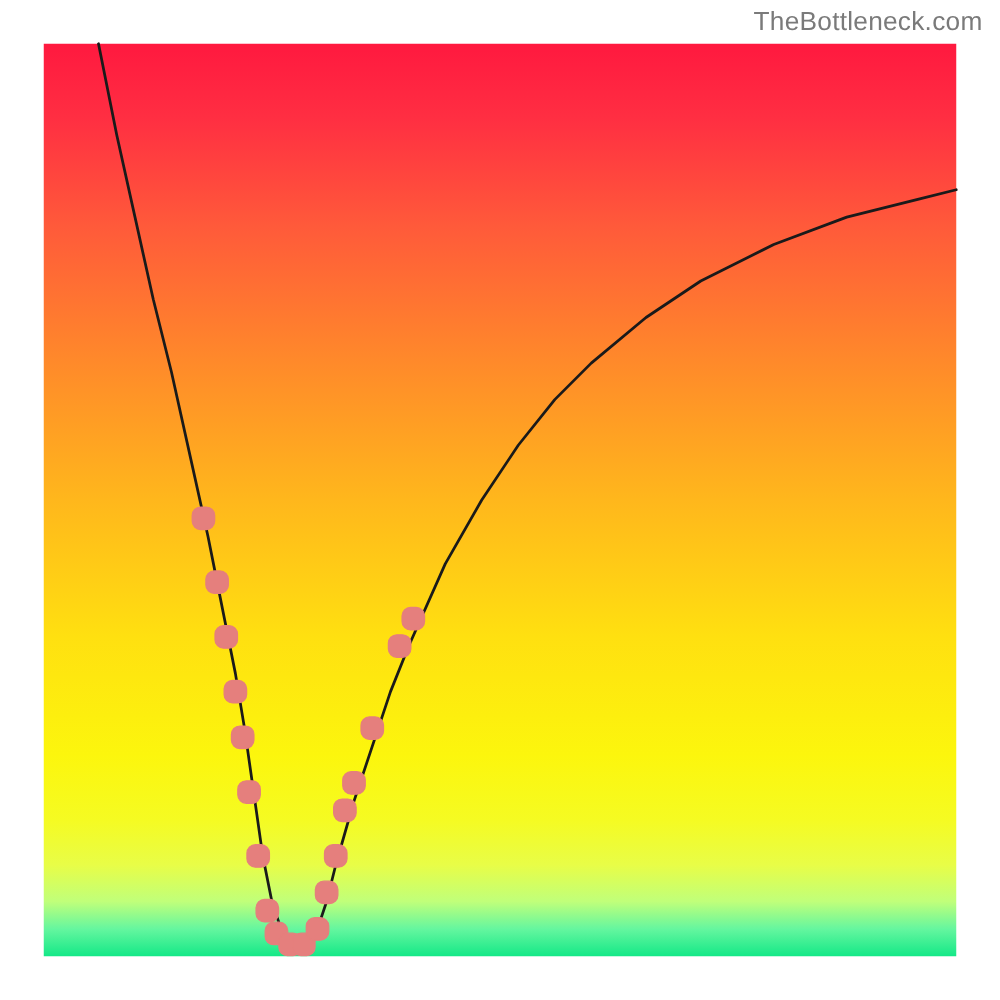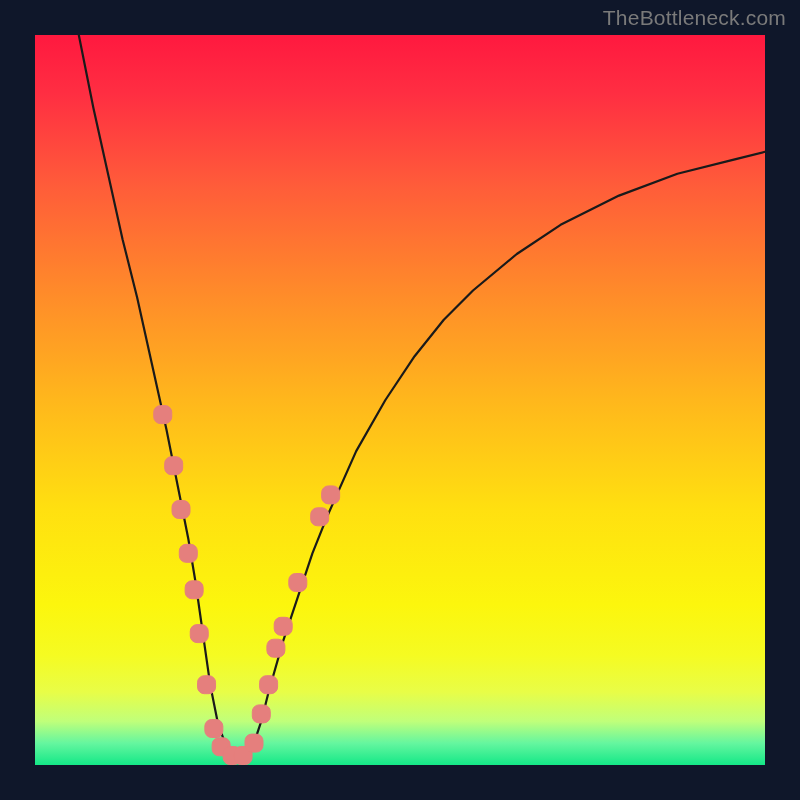--- a/index.html
+++ b/index.html
@@ -10,21 +10,21 @@
     overflow: hidden;
     background: #000;
     font-family: Arial, Helvetica, sans-serif;
   }
   .frame {
     position: absolute;
     top: 0;
     left: 0;
     width: 800px;
     height: 800px;
-    background: #0f172a;
+    background: #ffffff;
   }
   .plot-area {
     position: absolute;
     top: 35px;
     left: 35px;
     width: 730px;
     height: 730px;
     background: linear-gradient(
       to bottom,
       #ff193f 0%,

